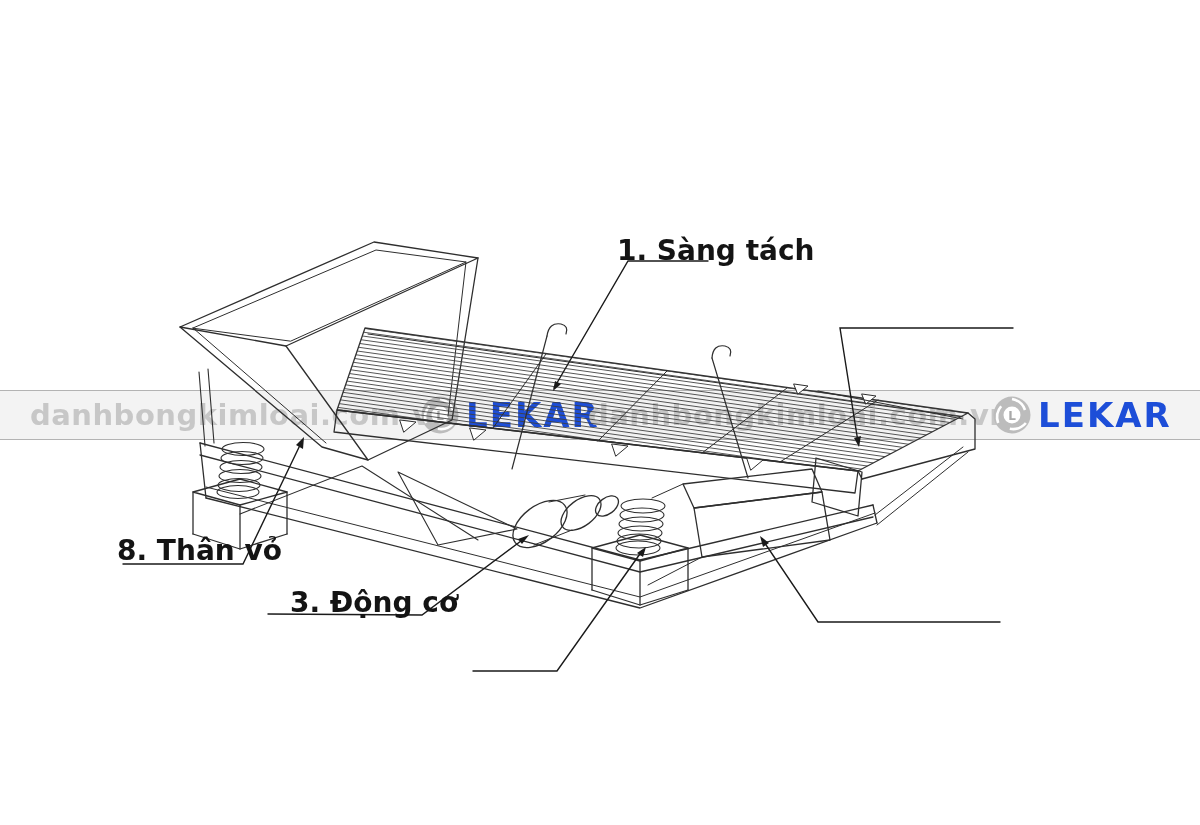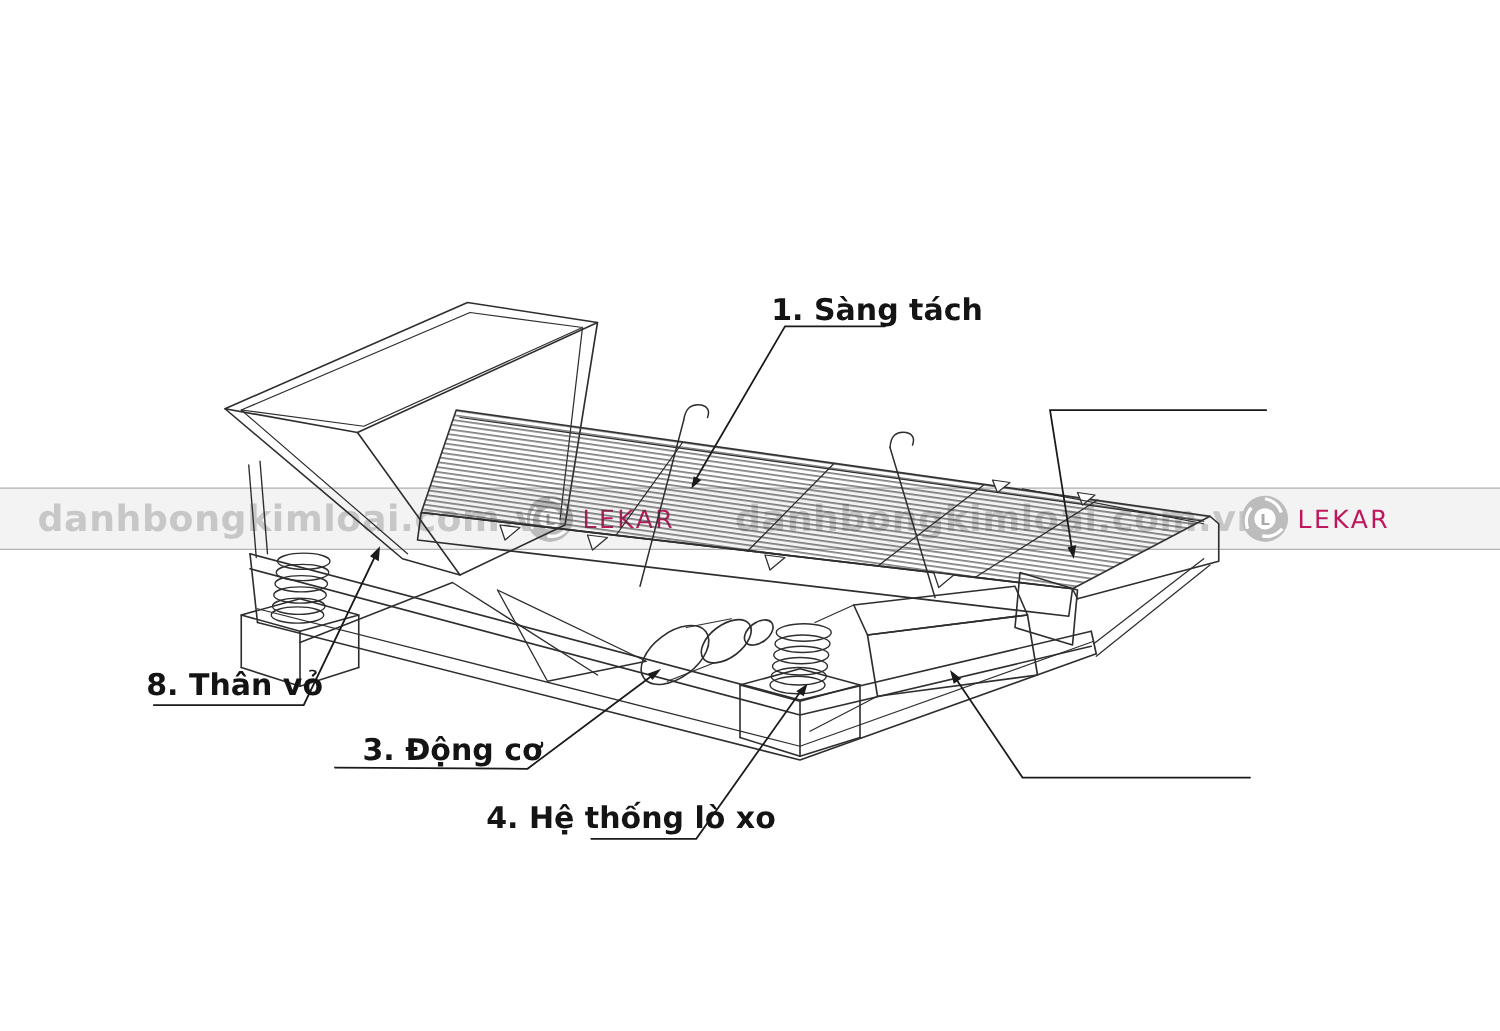--- a/index.html
+++ b/index.html
@@ -12,26 +12,26 @@
     position:absolute;left:0;top:390px;width:1200px;height:48px;
     background:rgba(190,190,190,0.18);
     border-top:1px solid #b3b3b3;border-bottom:1px solid #b3b3b3;
     z-index:1;
   }
   .wm-url{
     position:absolute;top:0;height:48px;line-height:48px;
     font-size:29px;font-weight:bold;color:#c7c7c7;letter-spacing:.5px;white-space:nowrap;
   }
   .wm-logo{position:absolute;top:3px;height:42px;display:flex;align-items:center;gap:6px;}
-  .wm-brand{font-size:20px;font-weight:normal;color:#be185d;letter-spacing:2px;}
+  .wm-brand{font-size:34px;font-weight:bold;color:#1d4ed8;letter-spacing:2px;}
   
   .drawing{position:absolute;left:0;top:0;z-index:2;}
   
   .callout-label{
-    position:absolute;z-index:3;font-size:24px;font-weight:bold;color:#141414;white-space:nowrap;
+    position:absolute;z-index:3;font-size:28px;font-weight:bold;color:#141414;white-space:nowrap;
   }
 </style>
 </head>
 <body>
 
 <div class="canvas">
 
   <div class="wm-band">
     <span class="wm-url" style="left:30px">danhbongkimloai.com.vn</span>
 
@@ -200,16 +200,15 @@
       <polygon points="553,391 561,384 555,381"></polygon>
       <polygon points="859,447 861,436 854,438"></polygon>
       <polygon points="760,536 769,543 763,547"></polygon>
       <polygon points="646,547 643,557 637,553"></polygon>
       <polygon points="529,535 522,544 518,539"></polygon>
       <polygon points="304,437 303,449 296,445"></polygon>
     </g>
   </svg>
 
   <div class="callout-label" style="left:617px;top:234px">1. Sàng tách</div>
-  <div class="callout-label" style="left:389px;top:640px">4. Hệ thống lò xo</div>
   <div class="callout-label" style="left:290px;top:586px">3. Động cơ</div>
   <div class="callout-label" style="left:117px;top:534px">8. Thân vỏ</div>
 </div>
 
 </body></html>

